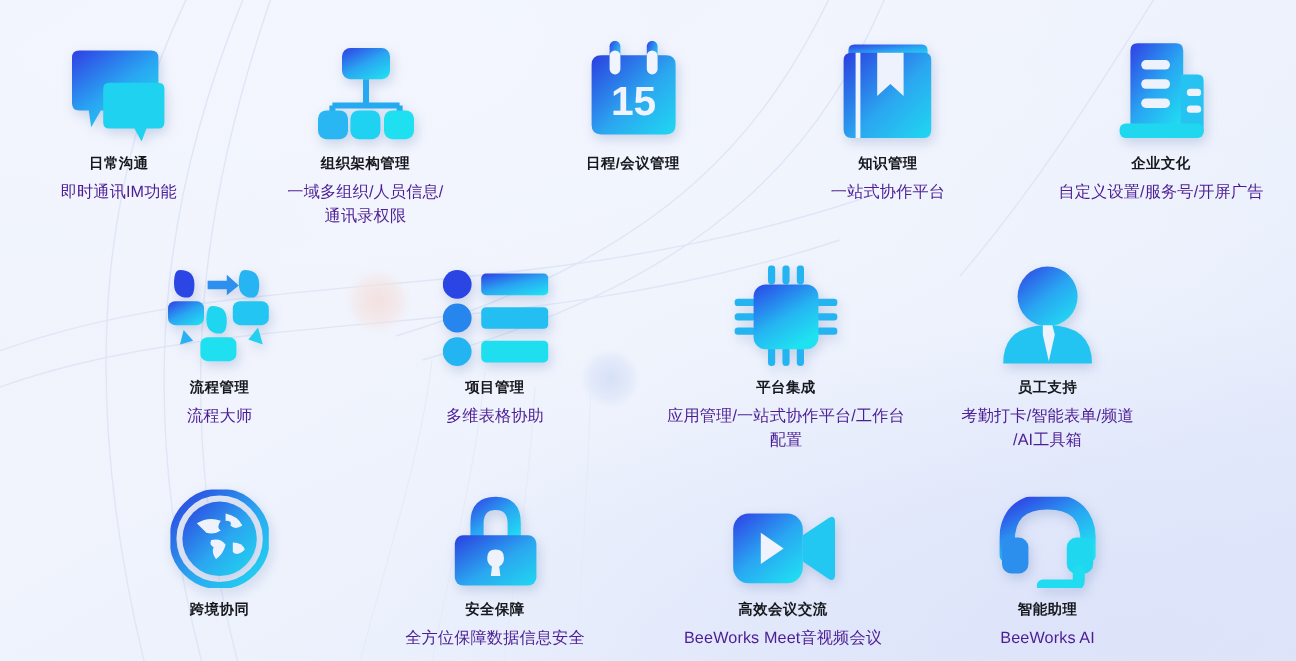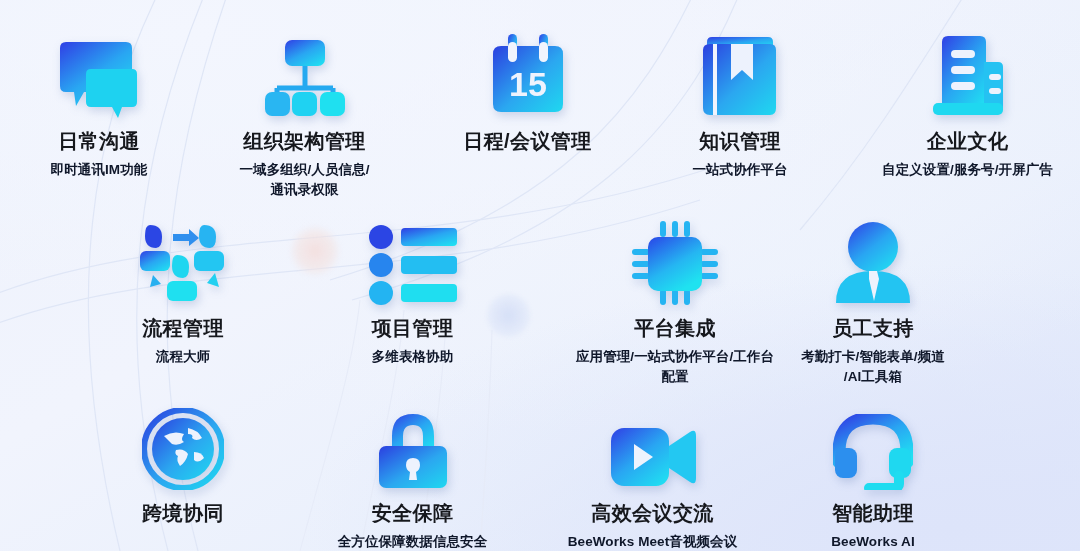--- a/index.html
+++ b/index.html
@@ -28,26 +28,26 @@
     background:radial-gradient(circle, rgba(212,222,246,.95) 0%, rgba(218,227,248,.5) 60%, rgba(222,230,250,0) 100%);
     filter:blur(2px);
   }
 
   
   .grid { position:absolute; inset:0; }
   .cell { position:absolute; text-align:center; }
   .icon-wrap { height:100px; display:flex; align-items:flex-end; justify-content:center; }
   .icon-wrap svg { display:block; filter:drop-shadow(2px 4px 5px rgba(60,90,160,.22)); }
   .title {
-    font-size:20px; font-weight:bold; color:#16181d;
+    font-size:12px; font-weight:bold; color:#16181d;
     letter-spacing:.4px; margin-top:10px; white-space:nowrap;
   }
   .desc {
-    font-size:13.5px; color:#0f172a; line-height:1.5;
-    margin-top:5px; letter-spacing:.1px;font-weight:bold;
+    font-size:13.5px; color:#4c1d95; line-height:1.5;
+    margin-top:5px; letter-spacing:.1px;
   }
 </style>
 </head>
 <body>
 
 <div class="bg">
   <svg viewBox="0 0 1080 551" xmlns="http://www.w3.org/2000/svg">
     <g fill="none" stroke="#DFE6F6" stroke-width="1.2">
       <path d="M170,-30 C90,120 60,300 120,551"></path>
       <path d="M215,-30 C140,140 108,320 168,551"></path>
@@ -195,21 +195,21 @@
         <rect x="30" y="60" width="30" height="20" rx="6" fill="#1FE0F0"></rect>
         <path d="M36 13 L52 13 L52 8 L62 17 L52 25 L52 20 L36 20 Z" fill="#2F8FEE"></path>
         <path d="M16 54 L13 66 L24 63 Z" fill="#28B0F0"></path>
         <path d="M78 52 L82 66 L70 62 Z" fill="#23D0F0"></path>
       </svg>
     </div>
     <div class="title">流程管理</div>
     <div class="desc">流程大师</div>
   </div>
 
-  <div class="cell" style="left:560px;top:205px;width:230px;">
+  <div class="cell" style="left:540px;top:205px;width:230px;">
     <div class="icon-wrap">
       <svg width="86" height="84" viewBox="0 0 86 84">
         <g fill="#25B4F2">
           <rect x="28" y="0" width="6" height="16" rx="3"></rect>
           <rect x="40" y="0" width="6" height="16" rx="3"></rect>
           <rect x="52" y="0" width="6" height="16" rx="3"></rect>
           <rect x="28" y="68" width="6" height="16" rx="3"></rect>
           <rect x="40" y="68" width="6" height="16" rx="3"></rect>
           <rect x="52" y="68" width="6" height="16" rx="3"></rect>
           <rect x="0" y="28" width="18" height="6" rx="3"></rect>

